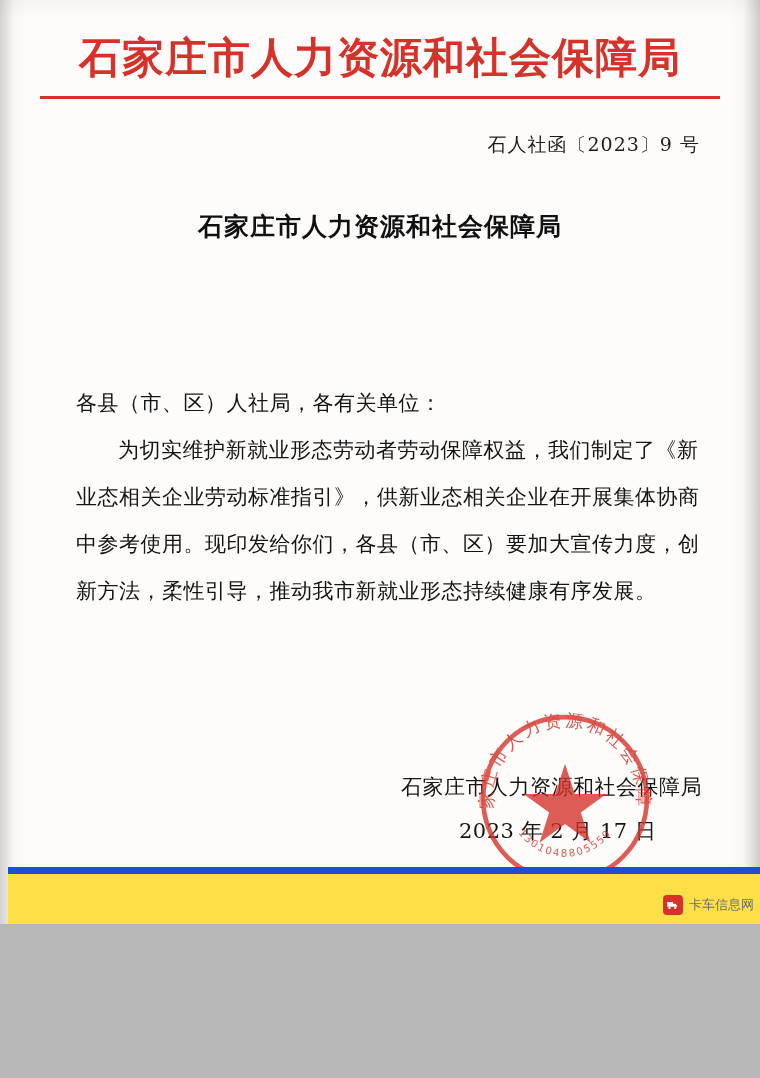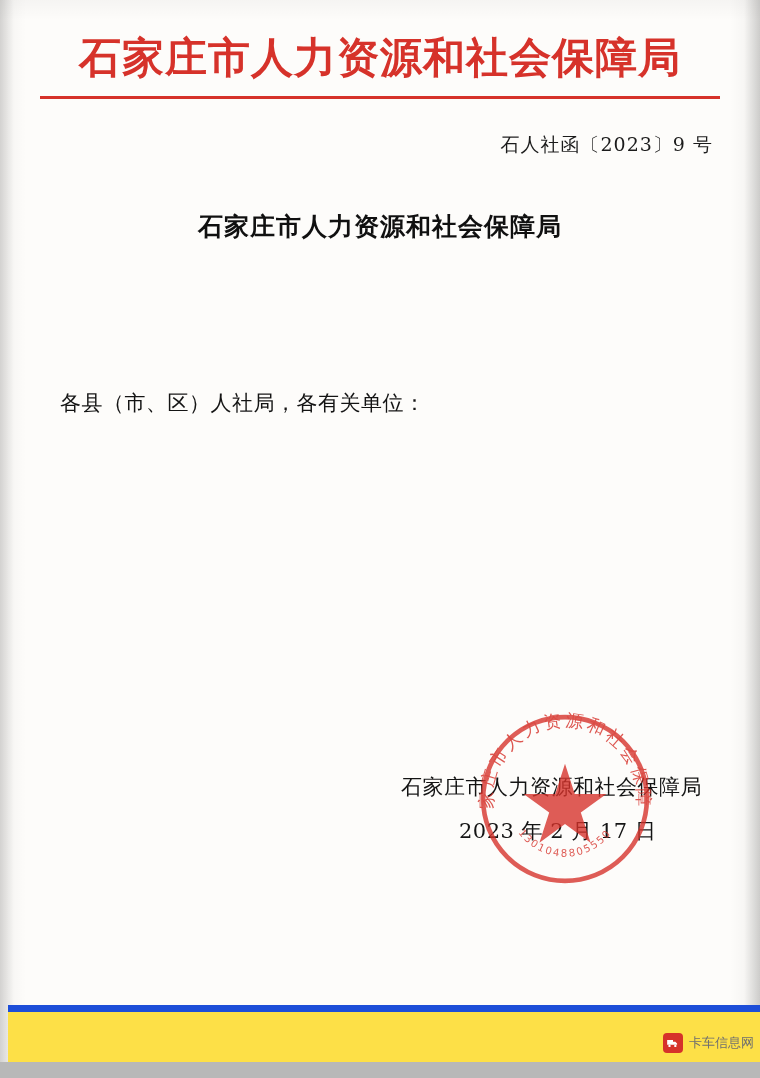--- a/index.html
+++ b/index.html
@@ -6,21 +6,21 @@
     margin: 0;
     padding: 0;
     background: #b8b8b8;
   }
   body {
     font-family: "DejaVu Serif", "Liberation Serif", serif;
   }
   .page {
     position: relative;
     width: 760px;
-    height: 1062px;
+    height: 924px;
     background: #fdfcfa;
     overflow: hidden;
     box-sizing: border-box;
   }
   
   .paper-tint {
     position: absolute;
     inset: 0;
     background:
       linear-gradient(90deg, rgba(0,0,0,0.045) 0px, rgba(0,0,0,0.0) 26px),
@@ -47,21 +47,21 @@
     position: absolute;
     left: 40px;
     right: 40px;
     top: 96px;
     height: 3px;
     background: #d6322a;
   }
   .doc-number {
     position: absolute;
     top: 132px;
-    right: 47px;
+    right: 60px;
     font-size: 19px;
     color: #1b1b1b;
     letter-spacing: 1px;
   }
   .title-block {
     position: absolute;
     top: 205px;
     left: 0;
     width: 100%;
     text-align: center;
@@ -71,21 +71,21 @@
     line-height: 43px;
     letter-spacing: 1px;
   }
   .title-block .line {
     display: block;
     white-space: nowrap;
   }
   .body-text {
     position: absolute;
     top: 380px;
-    left: 60px;
+    left: 76px;
     width: 640px;
     font-size: 21px;
     line-height: 47px;
     color: #141414;
     letter-spacing: 0.5px;
   }
   .body-text p {
     margin: 0;
   }
   .body-text p.indent {
@@ -172,20 +172,21 @@
   <div class="red-rule"></div>
 
   <div class="doc-number">石人社函〔2023〕9 号</div>
 
   <div class="title-block">
     <span class="line">石家庄市人力资源和社会保障局</span>
   </div>
 
   <div class="body-text">
     <p>各县（市、区）人社局，各有关单位：</p>
+    <p class="indent">为切实维护新就业形态劳动者劳动保障权益，我们制定了《新业态相关企业劳动标准指引》，供新业态相关企业在开展集体协商中参考使用。现印发给你们，各县（市、区）要加大宣传力度，创新方法，柔性引导，推动我市新就业形态持续健康有序发展。</p>
   </div>
 
   <div class="signature">
     <span>石家庄市人力资源和社会保障局</span>
     <span class="date">2023 年 2 月 17 日</span>
   </div>
 
   <svg class="seal" viewBox="0 0 200 200" xmlns="http://www.w3.org/2000/svg">
     <defs>
       <path id="sealArcTop" d="M 22,100 A 78,78 0 0 1 178,100"></path>

